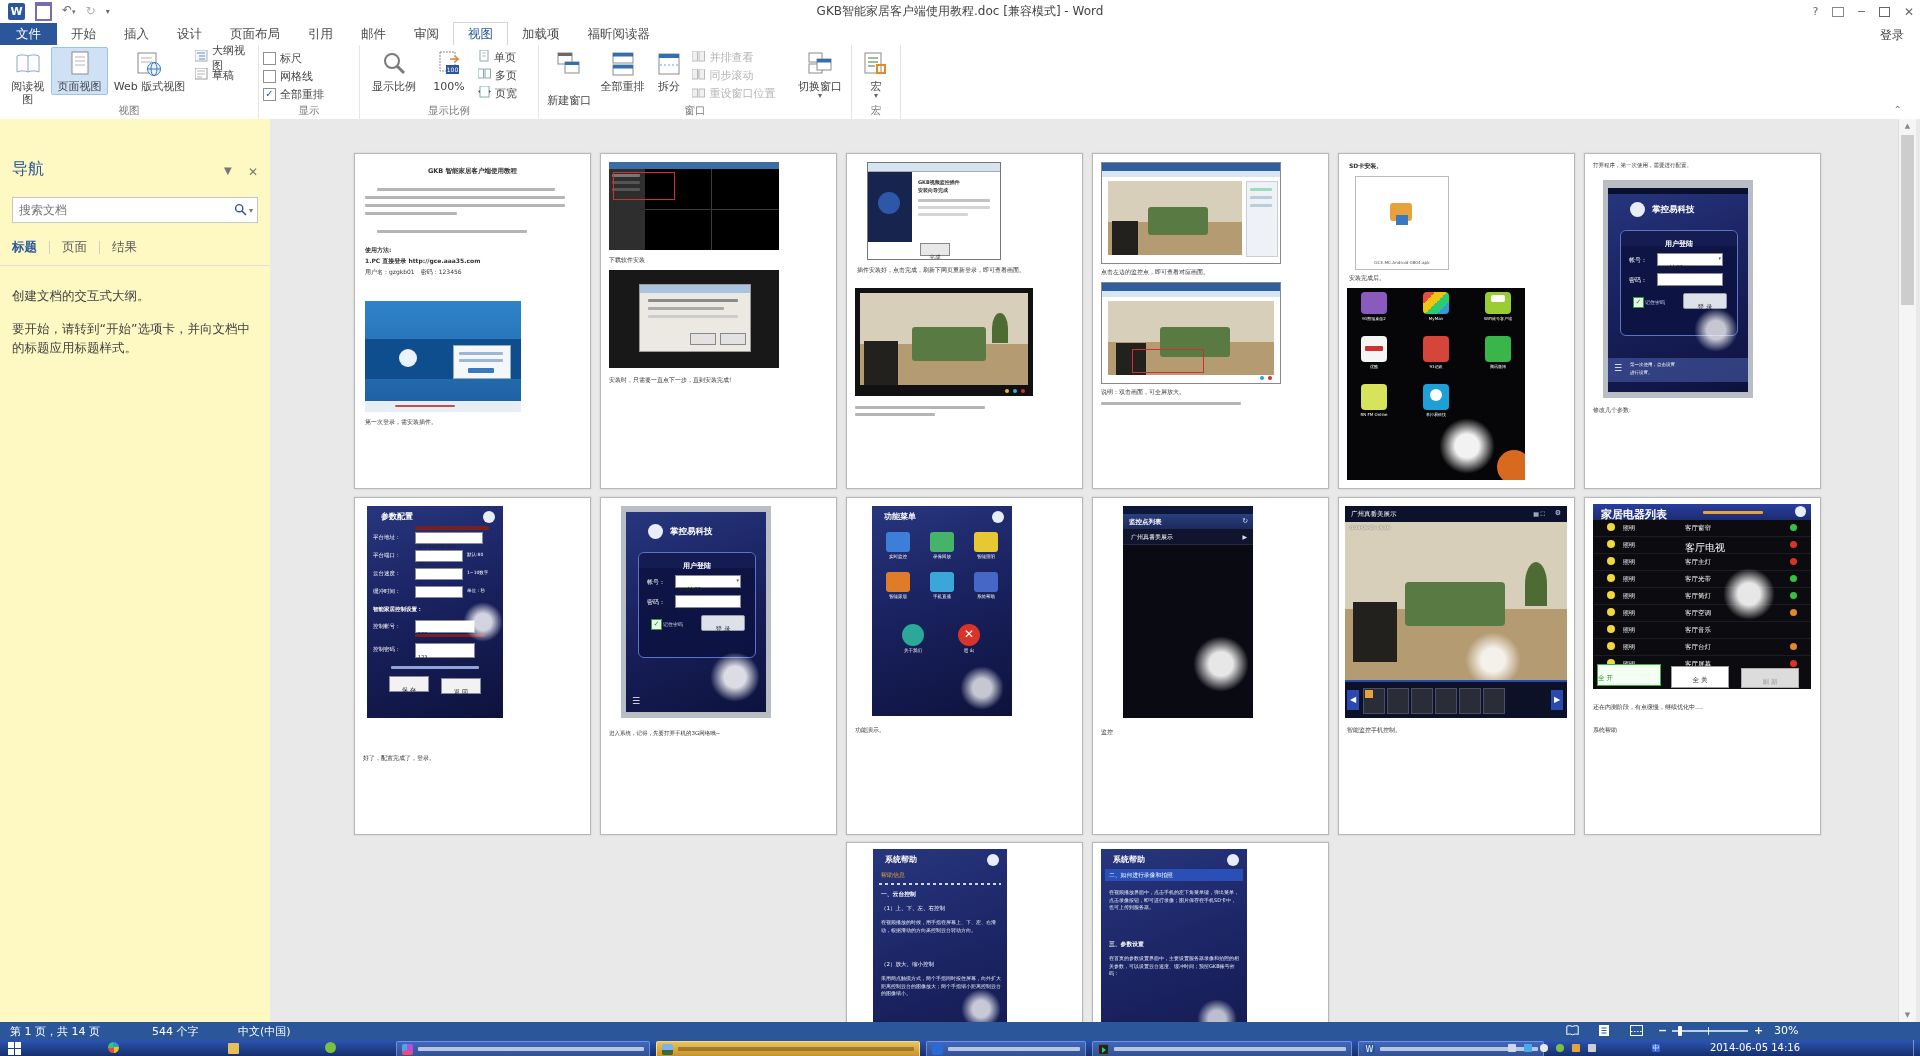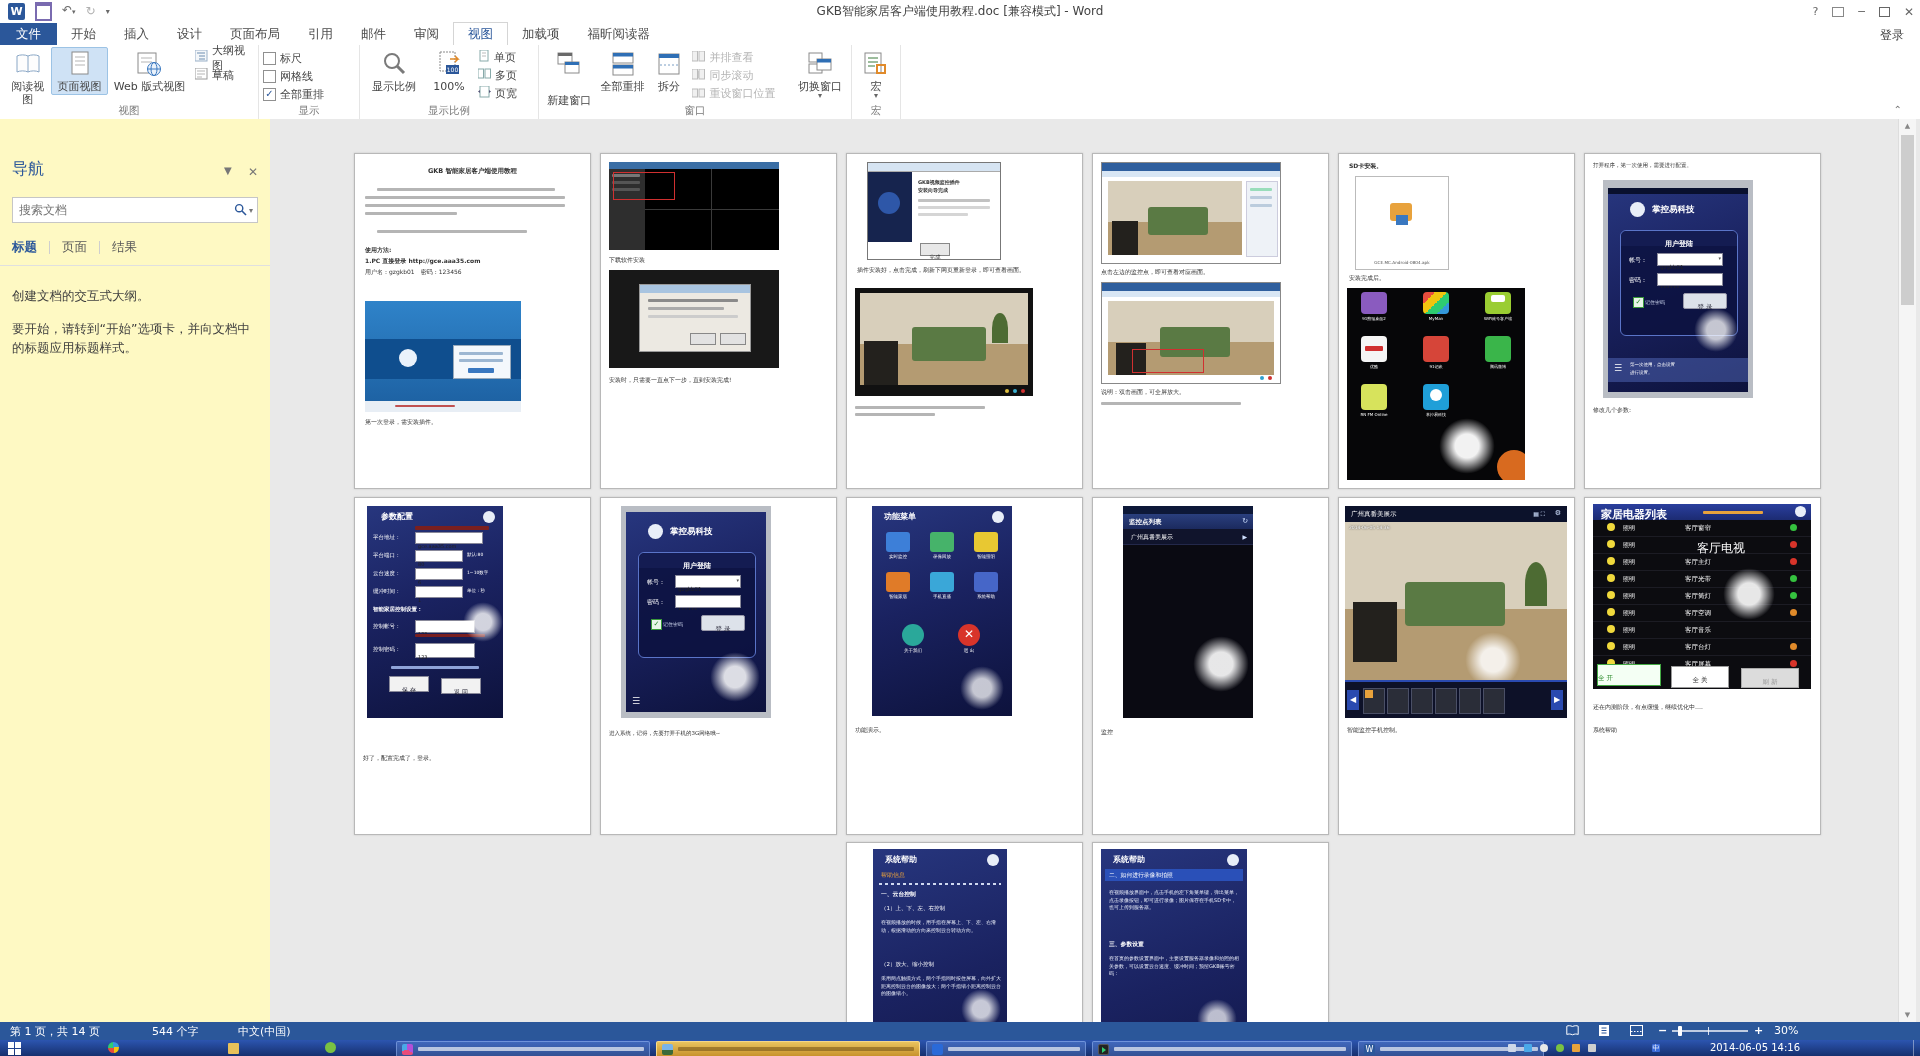--- a/index.html
+++ b/index.html
@@ -714,21 +714,21 @@
 
       <div class="abs" style="left:0;top:16px;width:218px;height:16px;border-bottom:1px solid #1c1c24;">
         <div class="abs" style="left:14px;top:3px;width:8px;height:8px;border-radius:50%;background:#f0d93c;"></div>
         <span class="cap" style="left:30px;top:4px;font-size:6px;color:#fff;position:absolute;">照明</span>
         <span class="cap" style="left:92px;top:4px;font-size:6.5px;color:#fff;position:absolute;">客厅窗帘</span>
         <div class="dot" style="right:14px;top:4px;background:#35c23f;"></div>
       </div>
       <div class="abs" style="left:0;top:33px;width:218px;height:16px;border-bottom:1px solid #1c1c24;">
         <div class="abs" style="left:14px;top:3px;width:8px;height:8px;border-radius:50%;background:#f0d93c;"></div>
         <span class="cap" style="left:30px;top:4px;font-size:6px;color:#fff;position:absolute;">照明</span>
-        <span class="cap" style="left:92px;top:4px;font-size:12px;color:#fff;position:absolute;margin-left:12px;">客厅电视</span>
+        <span class="cap" style="left:92px;top:4px;font-size:10px;color:#fff;position:absolute;">客厅电视</span>
         <div class="dot" style="right:14px;top:4px;background:#d8342a;"></div>
       </div>
       <div class="abs" style="left:0;top:50px;width:218px;height:16px;border-bottom:1px solid #1c1c24;">
         <div class="abs" style="left:14px;top:3px;width:8px;height:8px;border-radius:50%;background:#f0d93c;"></div>
         <span class="cap" style="left:30px;top:4px;font-size:6px;color:#fff;position:absolute;">照明</span>
         <span class="cap" style="left:92px;top:4px;font-size:6.5px;color:#fff;position:absolute;">客厅主灯</span>
         <div class="dot" style="right:14px;top:4px;background:#d8342a;"></div>
       </div>
       <div class="abs" style="left:0;top:67px;width:218px;height:16px;border-bottom:1px solid #1c1c24;">
         <div class="abs" style="left:14px;top:3px;width:8px;height:8px;border-radius:50%;background:#f0d93c;"></div>

